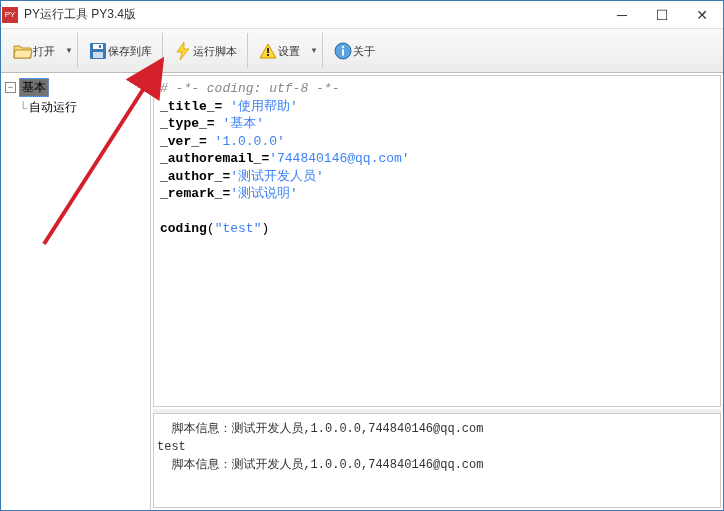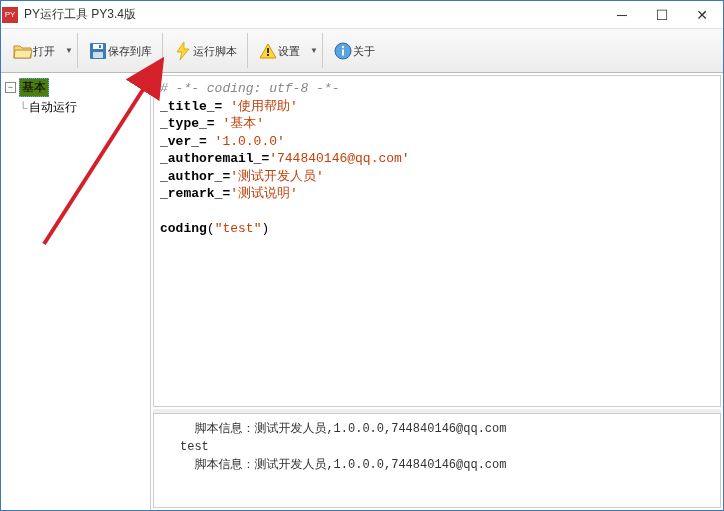--- a/index.html
+++ b/index.html
@@ -12,29 +12,29 @@
 .toolbar { height: 44px; background: linear-gradient(#fafafa,#ececec); border-bottom: 1px solid #bbb; display: flex; align-items: stretch; padding: 0 4px; }
 .tool-item { display: flex; flex-direction: row; align-items: center; justify-content: center; padding: 2px 8px; min-width: 50px; position: relative; }
 .tool-icon { width: 20px; height: 18px; display: flex; align-items: center; justify-content: center; }
 .tool-label { font-size: 11px; color: #333; margin-top: 1px; }
 .tool-drop { width: 12px; display: flex; align-items: center; justify-content: center; color: #555; font-size: 8px; }
 .tool-sep { width: 1px; background: #ccc; margin: 4px 2px; }
 .content { display: flex; height: calc(511px - 28px - 44px - 2px); }
 .sidebar { width: 150px; background: #fff; border-right: 1px solid #ccc; padding: 4px 2px; font-size: 12px; }
 .tree-item { padding: 1px 2px; display: flex; align-items: center; white-space: nowrap; }
 .tree-toggle { width: 11px; height: 11px; border: 1px solid #888; display: inline-flex; align-items: center; justify-content: center; font-size: 9px; line-height: 1; margin-right: 3px; color: #555; }
-.tree-label.sel { background: #4d7c0f; border: 1px dotted #66aaff; padding: 0 2px; }
+.tree-label.sel { background: #737373; border: 1px dotted #66aaff; padding: 0 2px; }
 .tree-link { width: 12px; display: inline-block; text-align: center; color: #999; }
 .main { flex: 1; display: flex; flex-direction: column; }
 .editor { flex: 1; background: #fff; border: 1px solid #ccc; margin: 2px; padding: 4px 6px; font-family: "Courier New", monospace; font-size: 13px; line-height: 1.35; overflow: auto; white-space: pre; color: #000; }
 .c-comment { color: #888; font-style: italic; }
 .c-var { color: #000; font-weight: bold; }
-.c-str { color: #c2410c; }
+.c-str { color: #3b82f6; }
 .c-kw { color: #000; font-weight: bold; }
-.output { height: 95px; background: #fff; border: 1px solid #ccc; margin: 0 2px 2px 2px; padding: 6px 26px; font-family: "Courier New", SimSun, monospace; font-size: 12px; line-height: 1.5; overflow: auto; white-space: pre-wrap; color: #333; }
+.output { height: 95px; background: #fff; border: 1px solid #ccc; margin: 0 2px 2px 2px; padding: 6px 3px; font-family: "Courier New", SimSun, monospace; font-size: 12px; line-height: 1.5; overflow: auto; white-space: pre-wrap; color: #333; }
 .splitter { height: 4px; background: #eee; margin: 0 2px; cursor: ns-resize; }
 .arrow-overlay { position: absolute; left: 24px; top: 54px; pointer-events: none; z-index: 50; }
 </style>
 </head>
 <body>
 
 <div class="titlebar">
   <div class="app-icon">PY</div>
   <div class="title-text">PY运行工具 PY3.4版</div>
   <div class="win-btns">

